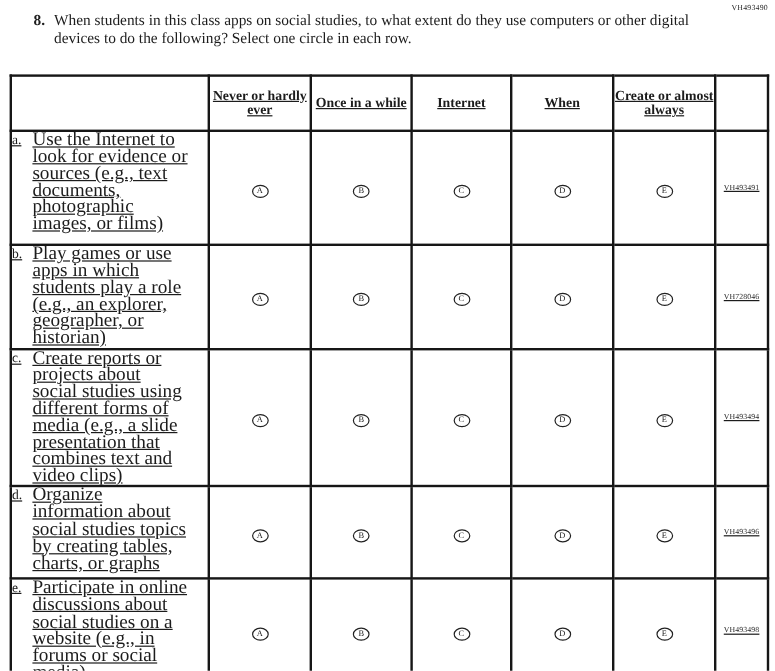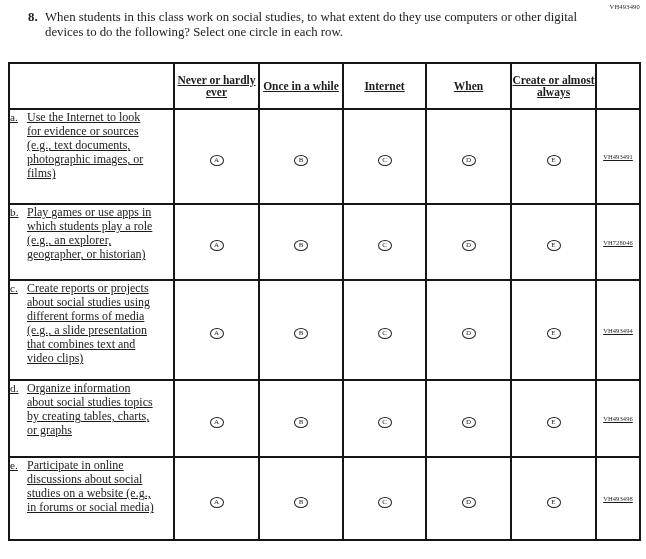--- a/index.html
+++ b/index.html
@@ -47,21 +47,21 @@
     vertical-align:top;
     padding:3px 2px 3px 4px;
   }
   .stub-inner{display:flex;}
   .row-letter{
     flex:none;width:17px;
     font-size:11.3px;line-height:14.1px;
   }
   .row-label{
     width:130px;
-    font-size:12px;line-height:14.1px;
+    font-size:16px;line-height:14.1px;
   }
   td.opt-cell{
     text-align:center;vertical-align:middle;
   }
   .bubble{
     display:inline-flex;align-items:center;justify-content:center;
     width:12px;height:9px;
     border:1px solid #222;
     border-radius:50%;
     font-size:7px;line-height:1;
@@ -84,21 +84,21 @@
 </style>
 </head>
 <body>
 
 <div class="page">
 
   <div class="top-right-id">VH493490</div>
 
   <div class="question">
     <span class="q-num">8.</span>
-    <span class="q-text"><span>When students in this class work on social studies, to what extent do they use computers or other digital devices to do the following? Select </span><b>one</b><span> circle in each row.</span></span>
+    <span class="q-text"><span>When students in this class apps on social studies, to what extent do they use computers or other digital devices to do the following? Select </span><b>one</b><span> circle in each row.</span></span>
   </div>
 
   <table class="survey">
     <colgroup>
       <col style="width:165px">
       <col style="width:85px">
       <col style="width:84px">
       <col style="width:83px">
       <col style="width:85px">
       <col style="width:85px">

